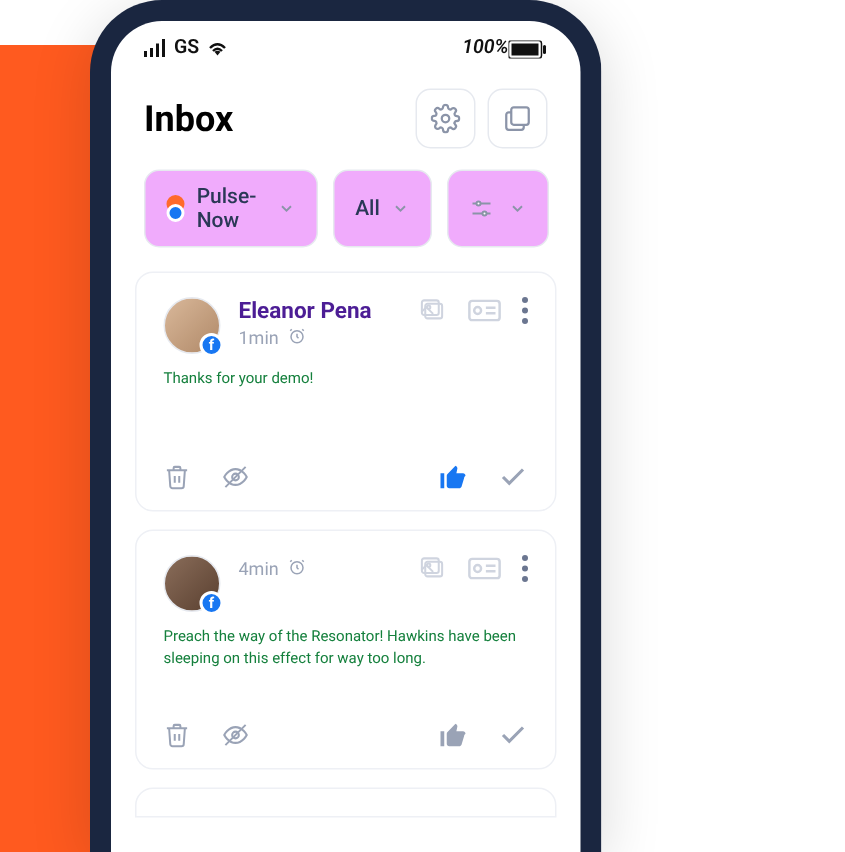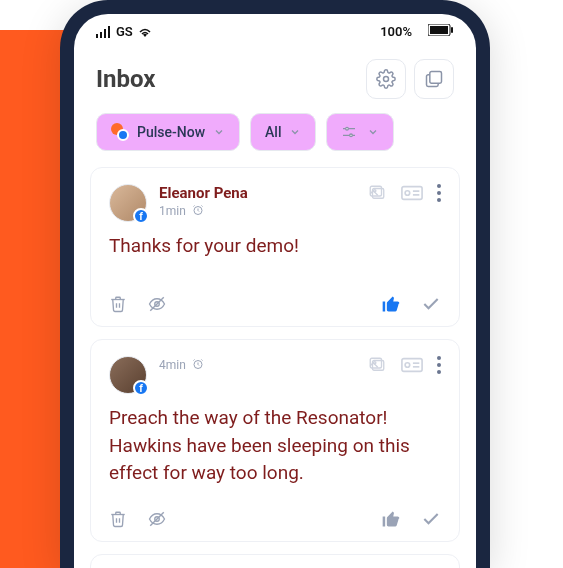--- a/index.html
+++ b/index.html
@@ -17,51 +17,51 @@
     top: 30px;
     width: 110px;
     height: 540px;
     background: #ff5a1f;
     z-index: 0;
   }
   .phone {
     position: absolute;
     left: 60px;
     top: 0;
-    width: 430px;
+    width: 341px;
     height: 568px;
     background: #ffffff;
     border: 14px solid #1a2640;
     border-bottom: none;
     border-radius: 48px 48px 0 0;
     z-index: 1;
     overflow: hidden;
     box-shadow: 0 8px 40px rgba(0,0,0,0.15);
   }
   .statusbar {
     display: flex;
     justify-content: space-between;
     align-items: center;
     padding: 10px 22px 6px;
     font-size: 13px;
     font-weight: 600;
     color: #111;
   }
   .statusbar .left { display:flex; align-items:center; gap:4px; }
-  .statusbar .right { display:flex; align-items:flex-start; gap:16px; }
+  .statusbar .right { display:flex; align-items:flex-end; gap:0;font-style:italic; }
   .header {
     display:flex;
     justify-content: space-between;
     align-items:center;
     padding: 14px 22px 14px;
   }
   .header h1 {
     font-size: 24px;
     font-weight: 700;
-    color: #404040;
+    color: #000000;
   }
   .header-actions { display:flex; gap:8px; }
   .iconbtn {
     width: 40px; height: 40px;
     border:1px solid #e6e9ef;
     border-radius:10px;
     display:flex; align-items:center; justify-content:center;
     color:#8b94a8;
     background:#fff;
     cursor:pointer;
@@ -110,24 +110,24 @@
     width:16px; height:16px;
     background:#1877f2;
     border-radius:50%;
     border:2px solid #fff;
     display:flex;align-items:center;justify-content:center;
     color:#fff;
     font-size:10px;
     font-weight:700;
   }
   .name-time { flex:1; min-width:0; }
-  .name { font-size:15px; font-weight:700; color:#7f1d1d; }
+  .name { font-size:15px; font-weight:700; color:#4c1d95; }
   .meta { font-size:12px; color:#9aa3b6; display:flex; gap:6px; margin-top:2px;}
   .head-icons { display:flex; align-items:center; gap:14px; color:#cfd4df; }
-  .msg { margin-top:10px; font-size:19px; color:#7f1d1d; line-height:1.45; min-height:40px;}
+  .msg { margin-top:10px; font-size:10px; color:#15803d; line-height:1.45; min-height:40px;}
   .card-foot {
     display:flex;
     justify-content:space-between;
     align-items:center;
     margin-top:22px;
     color:#9aa3b6;
   }
   .foot-left, .foot-right { display:flex; gap:20px; align-items:center; }
   .like-active { color:#1877f2; }
   svg { display:block; }

